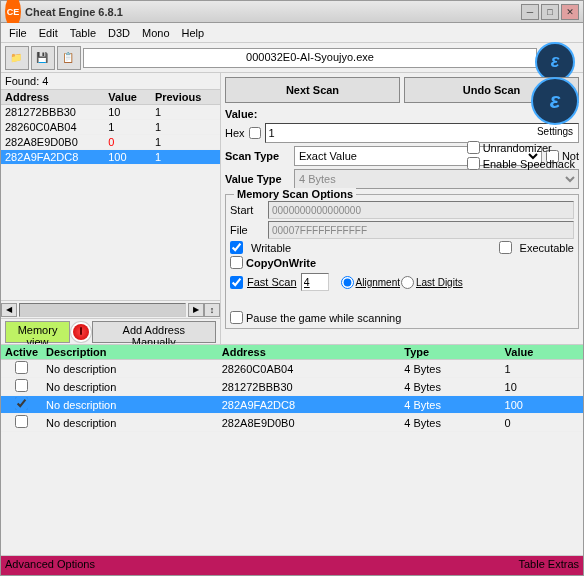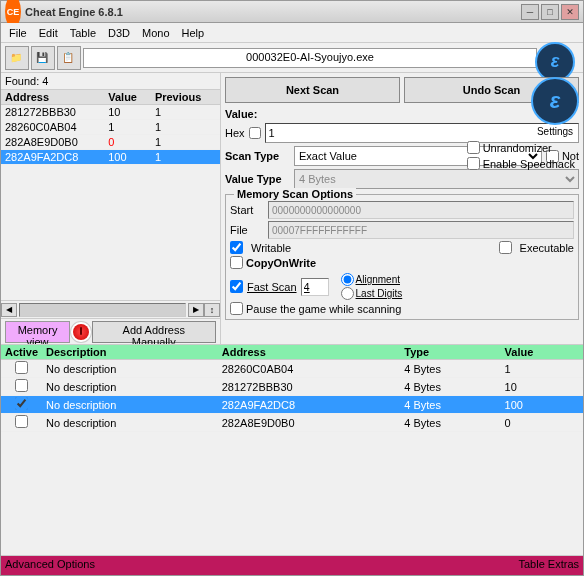--- a/index.html
+++ b/index.html
@@ -167,21 +167,21 @@
       height: 14px;
       background: #e0e0e0;
       border: 1px solid #999;
       display: flex;
       align-items: center;
       justify-content: center;
       font-size: 8px;
       cursor: pointer;
     }
     .memory-view-btn {
-      background: #f0abfc;
+      background: #bef264;
       border: 1px solid #999;
       padding: 2px 0;
       font-size: 11px;
       cursor: pointer;
       height: 22px;
     }
     .right-panel {
       flex: 1;
       display: flex;
       flex-direction: column;
@@ -307,34 +307,34 @@
     }
     .fast-scan-row {
       display: flex;
       align-items: center;
       gap: 4px;
       margin-top: 2px;
       text-decoration: underline;
     }
     .alignment-col {
       display: flex;
-      flex-direction: column;
+      flex-direction: row;
       gap: 1px;
     }
     .radio-row {
       display: flex;
       align-items: center;
       gap: 2px;
       font-size: 10px;
     }
     .pause-row {
       display: flex;
       align-items: center;
       gap: 3px;
-      margin-top: 0;
+      margin-top: 18px;
     }
     .checkbox-row {
       display: flex;
       align-items: center;
       gap: 3px;
       font-size: 11px;
     }
     
     .bottom-section {
       display: flex;

